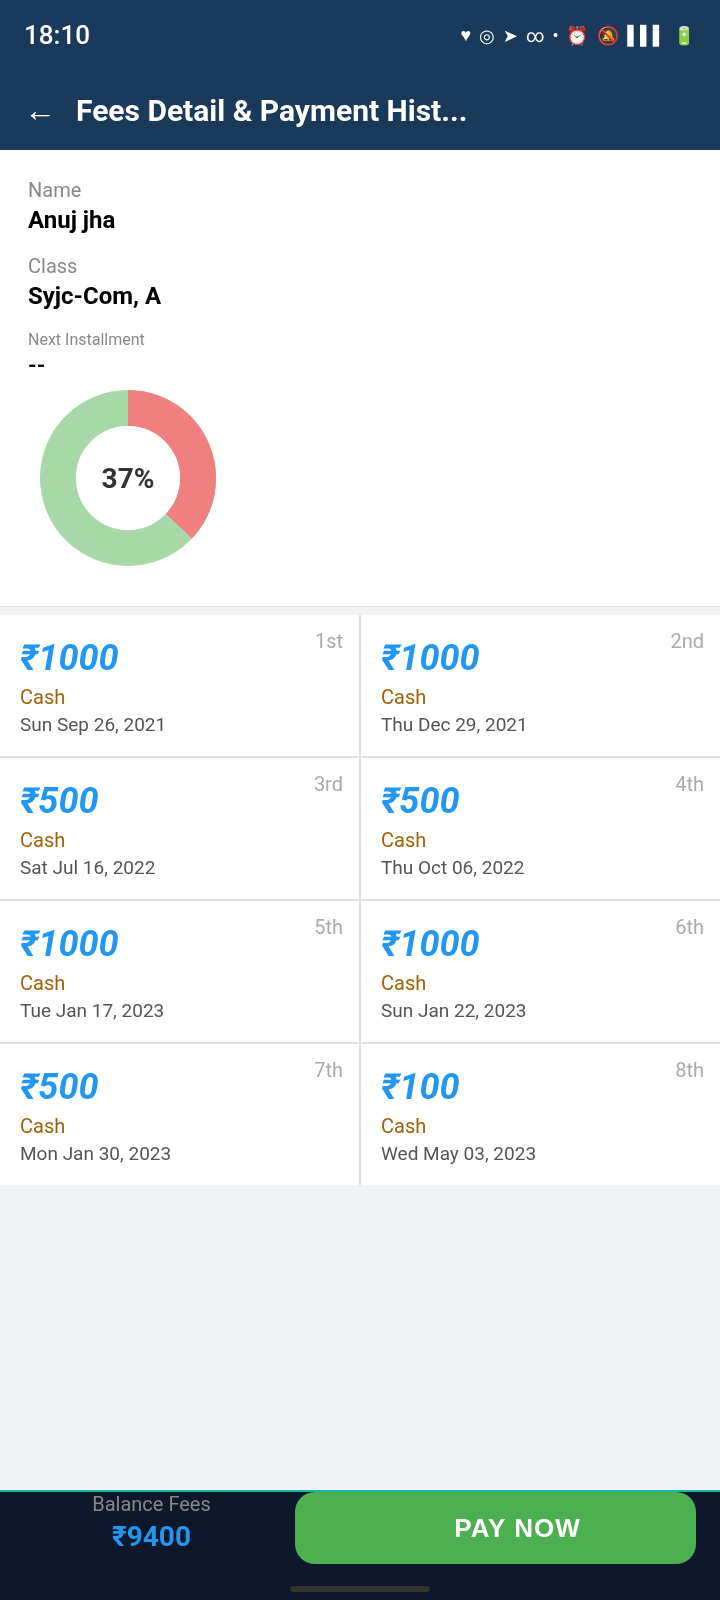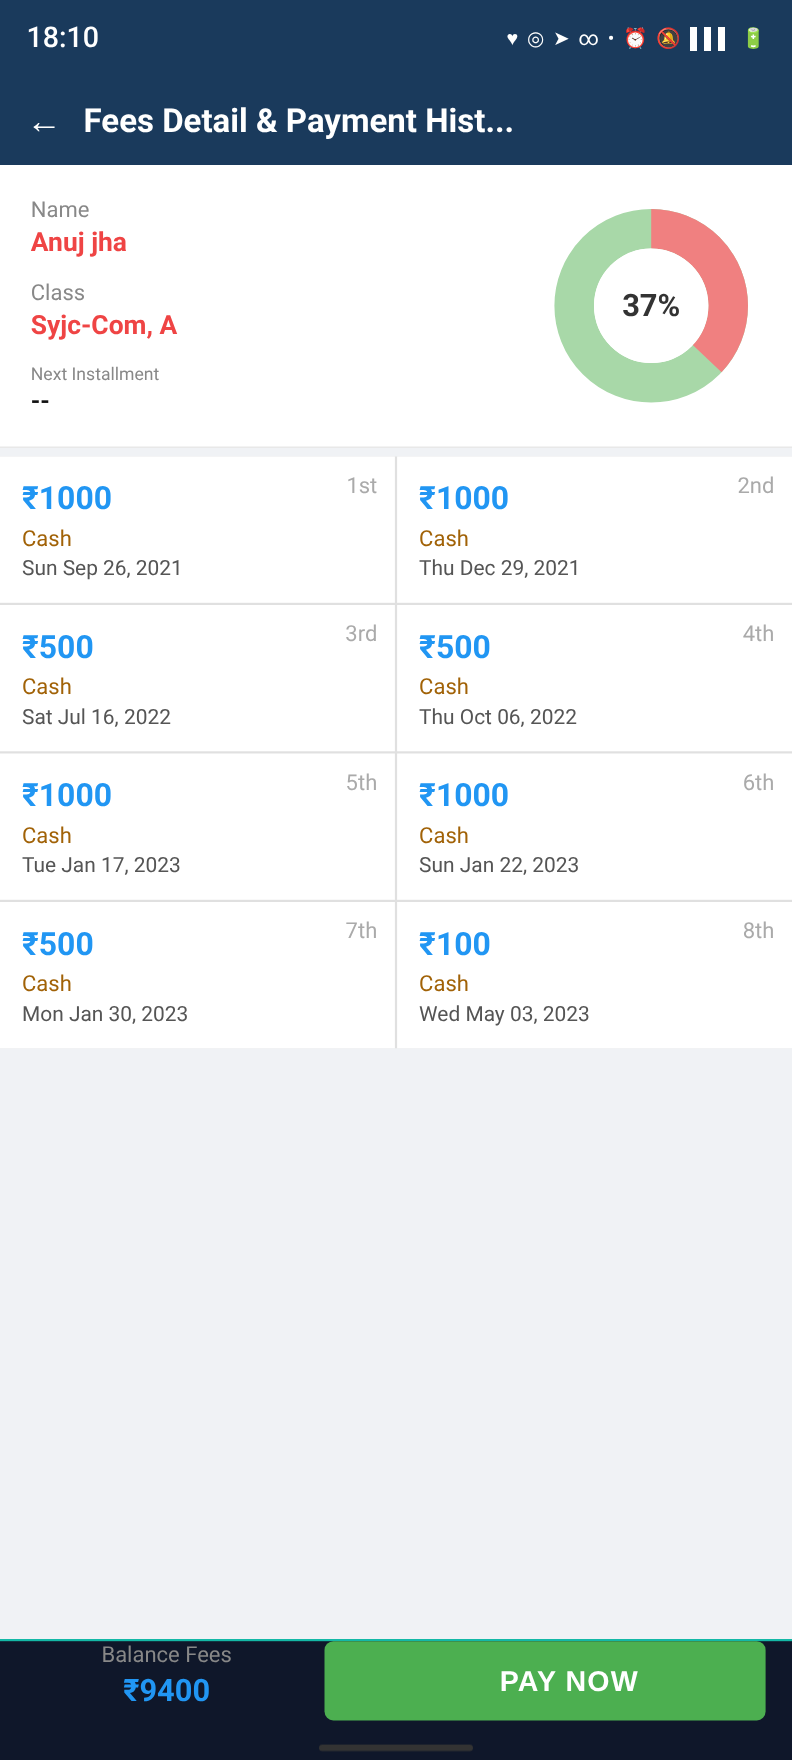--- a/index.html
+++ b/index.html
@@ -51,31 +51,32 @@
 
     
     .profile-card {
       background: white;
       margin: 0;
       padding: 28px 28px 28px 28px;
       display: flex;
       align-items: flex-start;
       justify-content: space-between;
       border-bottom: 1px solid #e0e0e0;
+      flex-direction: column;
     }
     .profile-info { flex: 1; }
     .profile-label {
       font-size: 20px;
       color: #888;
       margin-bottom: 4px;
     }
     .profile-value {
       font-size: 24px;
       font-weight: bold;
-      color: #ef4444;
+      color: #000000;
       margin-bottom: 20px;
     }
     .next-installment-label {
       font-size: 16px;
       color: #888;
       margin-bottom: 4px;
     }
     .next-installment-value {
       font-size: 22px;
       font-weight: bold;
@@ -117,25 +118,26 @@
       position: relative;
     }
     .payment-installment {
       position: absolute;
       top: 14px;
       right: 16px;
       font-size: 20px;
       color: #aaa;
     }
     .payment-amount {
-      font-size: 29px;
+      font-size: 36px;
       font-weight: bold;
       color: #2196F3;
       margin-bottom: 6px;
       margin-top: 4px;
+      font-style: italic;
     }
     .payment-method {
       font-size: 20px;
       color: #a16207;
       margin-bottom: 4px;
     }
     .payment-date {
       font-size: 19px;
       color: #555;
     }
@@ -169,21 +171,21 @@
       color: #2196F3;
     }
     .pay-now-btn {
       flex: 1.4;
       height: 72px;
       background: #4CAF50;
       color: white;
       font-size: 26px;
       font-weight: bold;
       border: none;
-      border-radius: 8px;
+      border-radius: 20px;
       cursor: pointer;
       letter-spacing: 1px;
       padding-left: 44px;
     }
 
     
     .home-indicator {
       position: fixed;
       bottom: 8px;
       left: 50%;

